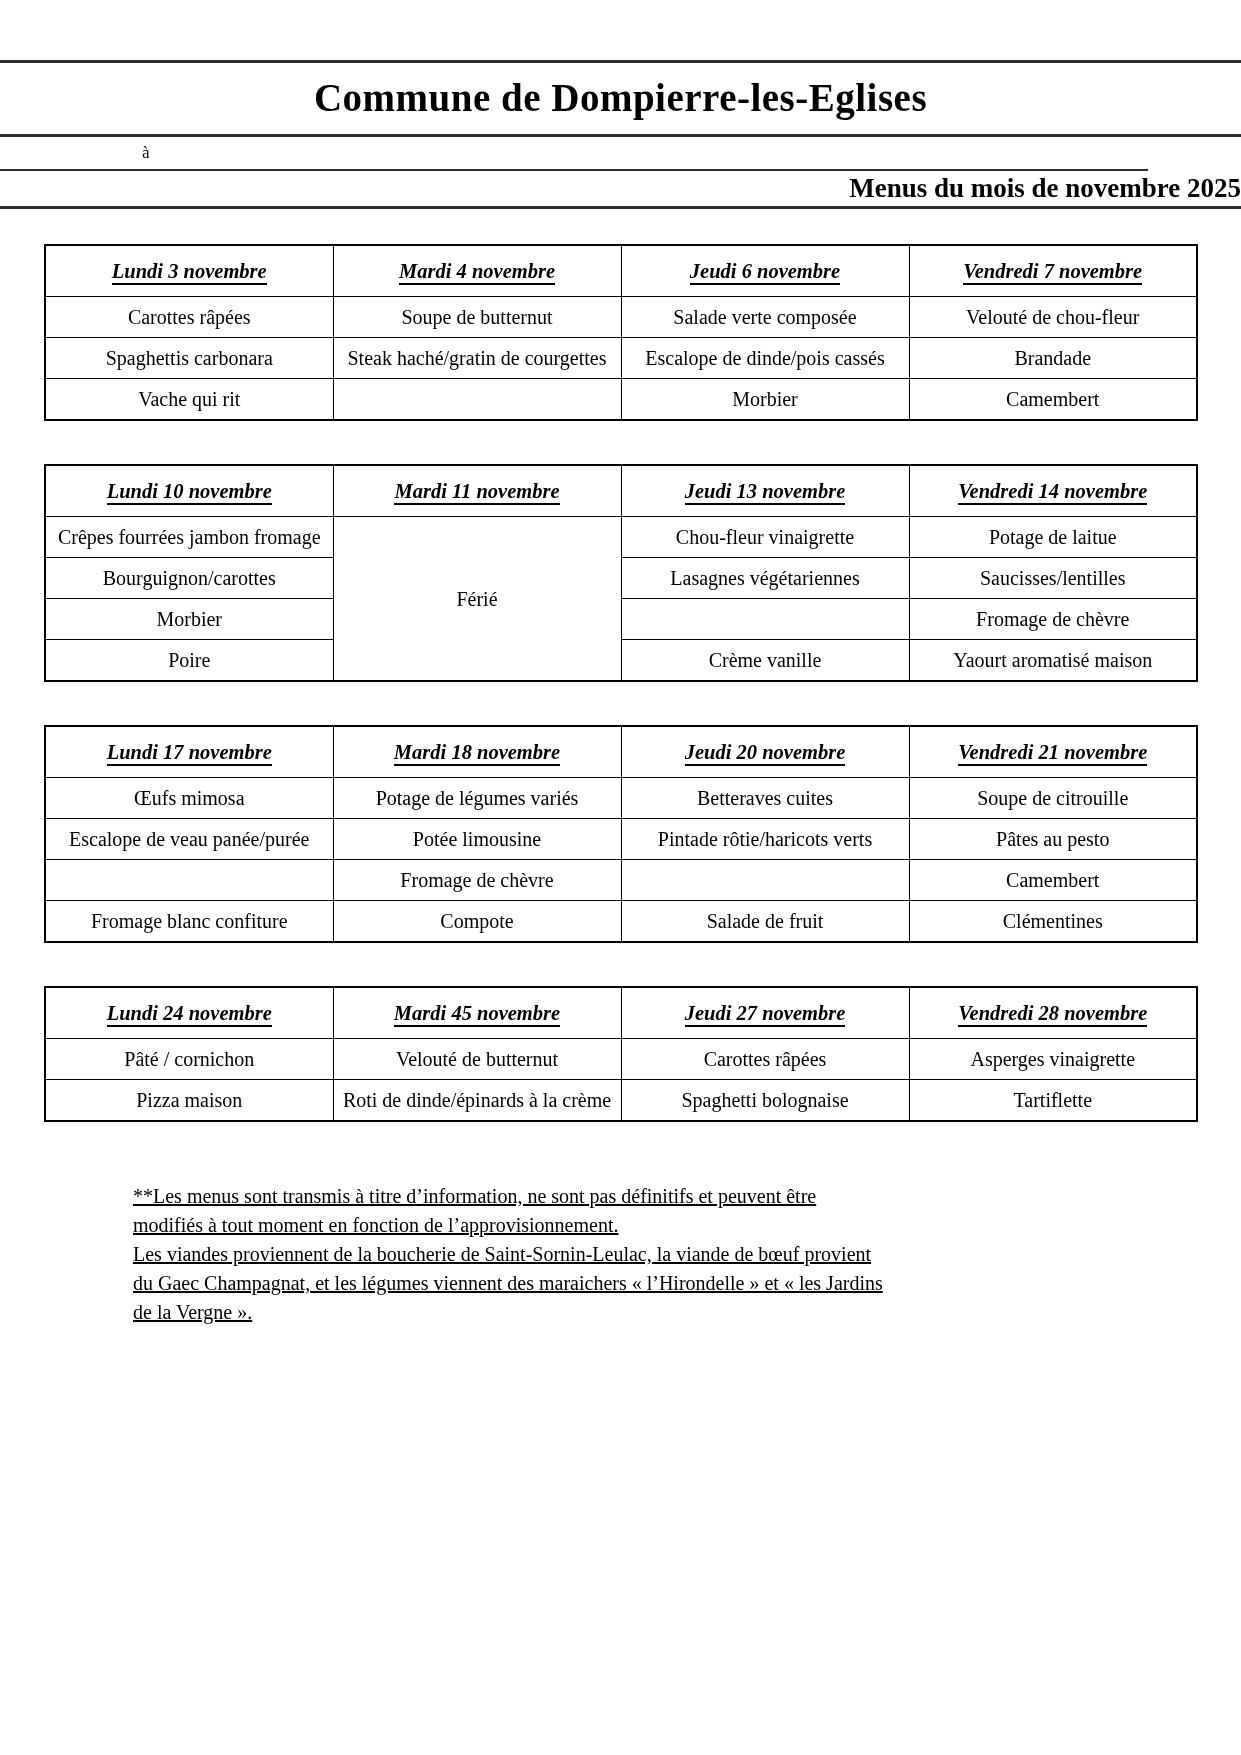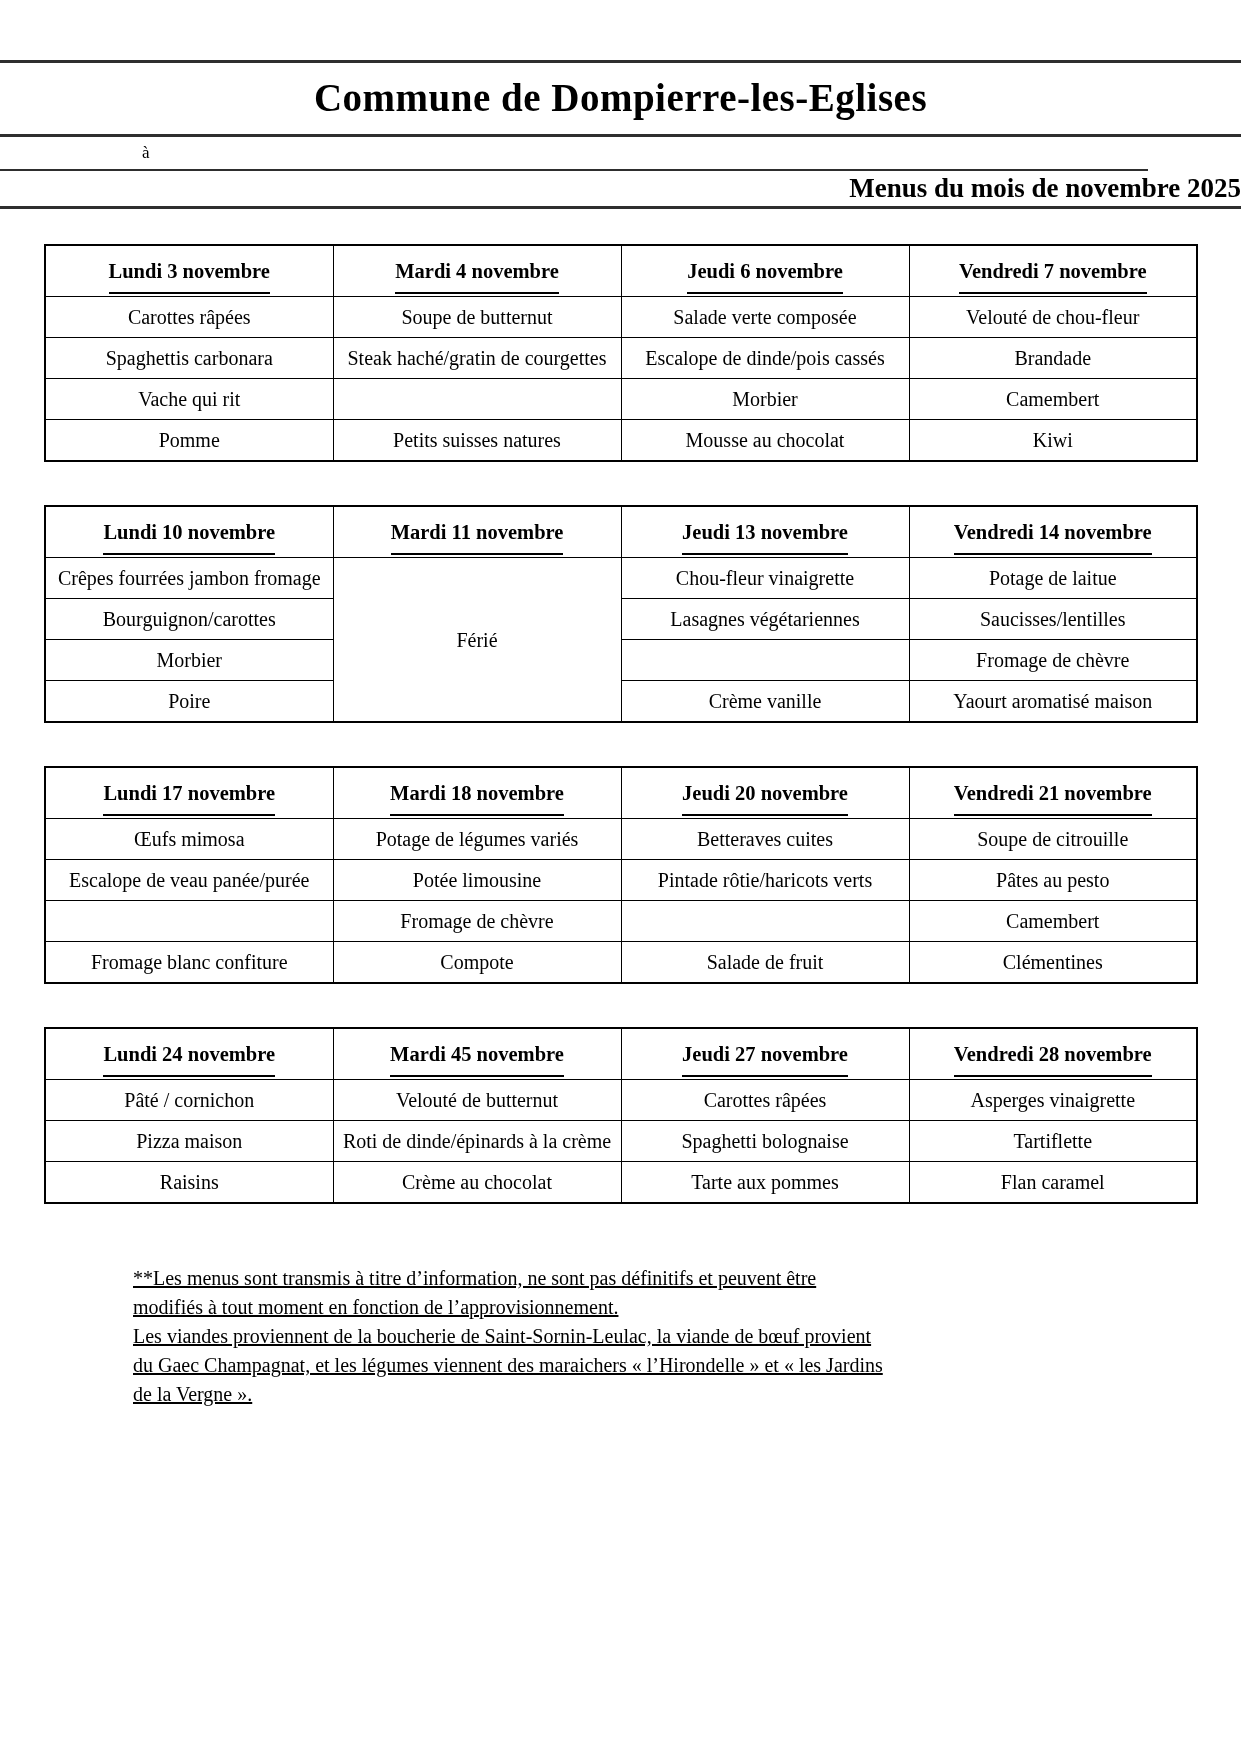--- a/index.html
+++ b/index.html
@@ -60,21 +60,22 @@
     padding: 3px 8px;
     line-height: 1.3;
   }
   table.week-table th {
     height: 44px;
     font-size: 20.5px;
     font-weight: bold;
   }
   .day-underline {
     border-bottom: 2.5px solid #000;
-    padding-bottom: 10px;
+    padding-bottom: 1px;
+    font-style: italic;
   }
   table.week-table td { height: 34px; }
   .footer {
     margin: 60px 0 0 133px;
     width: 990px;
     font-size: 20px;
     text-decoration: underline;
   }
   .footer p.note {
     margin: 0;
@@ -125,26 +126,20 @@
             <td>Steak haché/gratin de courgettes</td>
             <td>Escalope de dinde/pois cassés</td>
             <td>Brandade</td>
           </tr>
           <tr>
             <td>Vache qui rit</td>
             <td></td>
             <td>Morbier</td>
             <td>Camembert</td>
           </tr>
-          <tr>
-            <td>Pomme</td>
-            <td>Petits suisses natures</td>
-            <td>Mousse au chocolat</td>
-            <td>Kiwi</td>
-          </tr>
         </tbody>
       </table>
       <table class="week-table">
         <thead>
           <tr>
             <th><span class="day-underline">Lundi 10 novembre</span></th>
             <th><span class="day-underline">Mardi 11 novembre</span></th>
             <th><span class="day-underline">Jeudi 13 novembre</span></th>
             <th><span class="day-underline">Vendredi 14 novembre</span></th>
           </tr>
@@ -223,26 +218,20 @@
             <td>Pâté / cornichon</td>
             <td>Velouté de butternut</td>
             <td>Carottes râpées</td>
             <td>Asperges vinaigrette</td>
           </tr>
           <tr>
             <td>Pizza maison</td>
             <td>Roti de dinde/épinards à la crème</td>
             <td>Spaghetti bolognaise</td>
             <td>Tartiflette</td>
-          </tr>
-          <tr>
-            <td>Raisins</td>
-            <td>Crème au chocolat</td>
-            <td>Tarte aux pommes</td>
-            <td>Flan caramel</td>
           </tr>
         </tbody>
       </table>
     </div>
 
   <div id="footer" class="footer">
       <p class="note">**Les menus sont transmis à titre d’information, ne sont pas définitifs et peuvent être
 modifiés à tout moment en fonction de l’approvisionnement.</p>
       <p class="note">Les viandes proviennent de la boucherie de Saint-Sornin-Leulac, la viande de bœuf provient
 du Gaec Champagnat, et les légumes viennent des maraichers « l’Hirondelle » et « les Jardins

